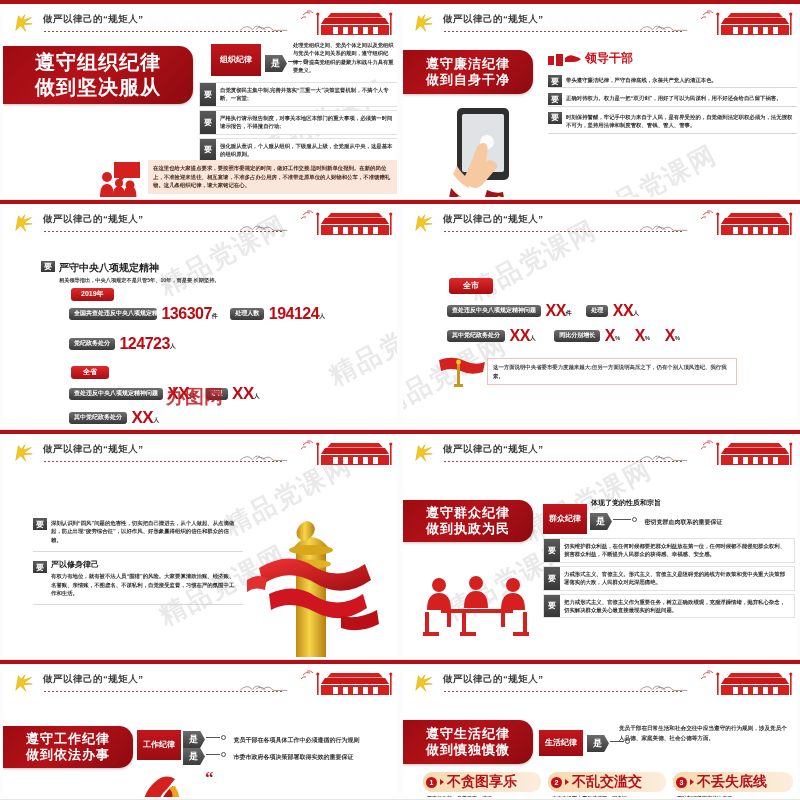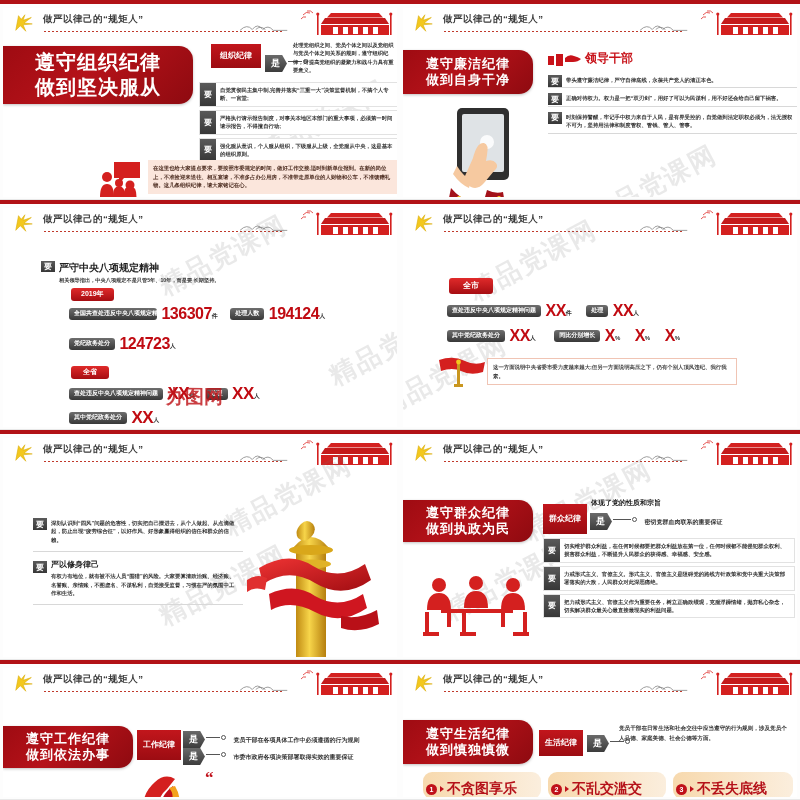--- a/index.html
+++ b/index.html
@@ -135,21 +135,21 @@
   }
   .wm2{
     position:absolute;color:rgba(190,20,25,.82);
     font-size:19px;font-weight:bold;pointer-events:none;user-select:none;
     white-space:nowrap;
   }
   
   .ribbon{
     display:flex;align-items:center;gap:3px;
     background:linear-gradient(90deg,#f7d9ae,#fbeedd);
-    border-radius:9px;padding:8px 8px 1px 3px;
+    border-radius:9px;padding:1px 8px 1px 3px;
   }
   .ribbon .no{
     width:11px;height:11px;border-radius:50%;
     background:#c0101a;color:#fff;font-size:7px;font-weight:bold;
     display:flex;align-items:center;justify-content:center;
   }
   .ribbon .tri{
     width:0;height:0;border-left:4px solid #c0101a;
     border-top:3px solid transparent;border-bottom:3px solid transparent;
   }
@@ -195,21 +195,21 @@
         </svg>
       </div>
 
       <div class="wm" style="left:250px;top:95px;">精品党课网</div>
 
       <div class="plaque" style="left:0;top:38px;width:190px;height:58px;">
         <span>遵守组织纪律</span>
         <span>做到坚决服从</span>
       </div>
 
-      <div class="redtag" style="position:absolute;left:208px;top:36px;width:50px;height:24px;">
+      <div class="redtag" style="position:absolute;left:208px;top:36px;width:50px;height:32px;">
         <span>组织纪律</span>
       </div>
 
       <div style="position:absolute;left:262px;top:44px;">
         <span class="chev">是</span><span class="lead"></span><span class="circ"></span>
       </div>
 
       <div style="position:absolute;left:290px;top:33px;width:105px;font-size:5.3px;line-height:1.6;color:#333;font-weight:bold;">处理党组织之间、党员个体之间以及党组织与党员个体之间关系的规则，遵守组织纪律，对提高党组织的凝聚力和战斗力具有重要意义。</div>
 
       <div style="position:absolute;left:196px;top:74px;width:200px;">

